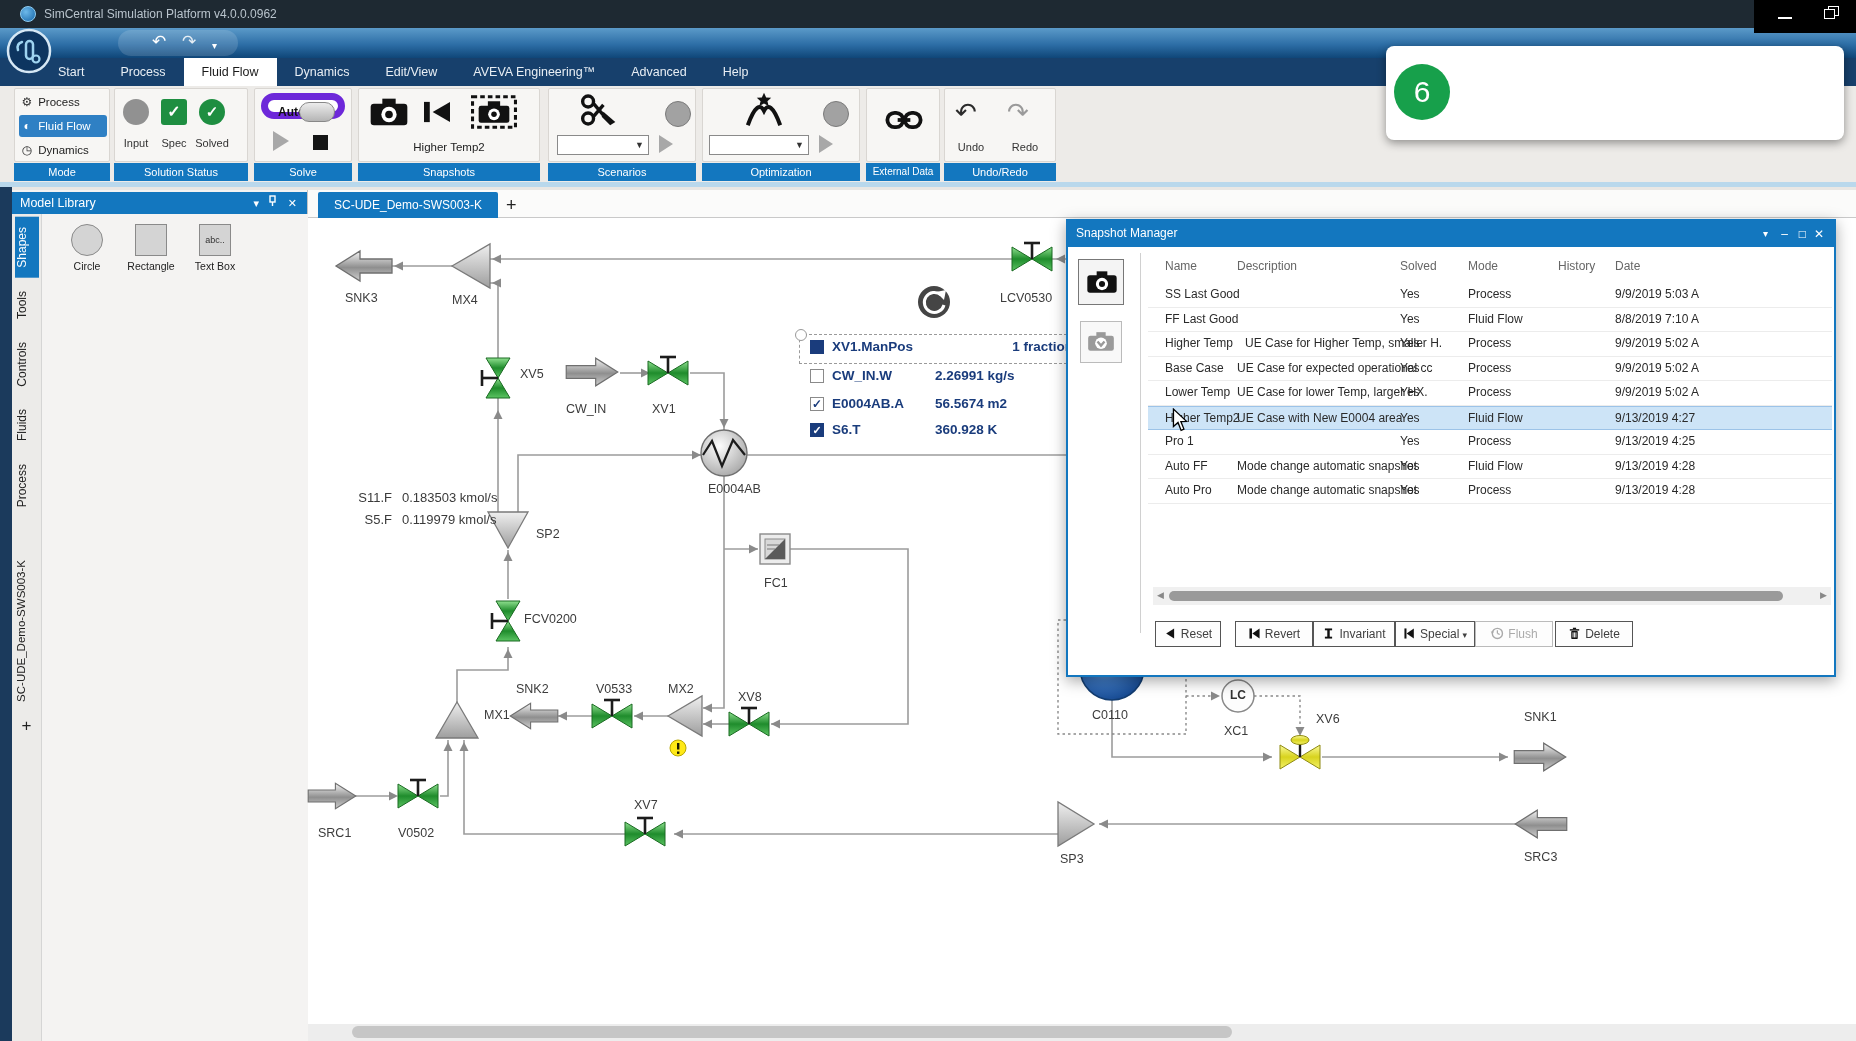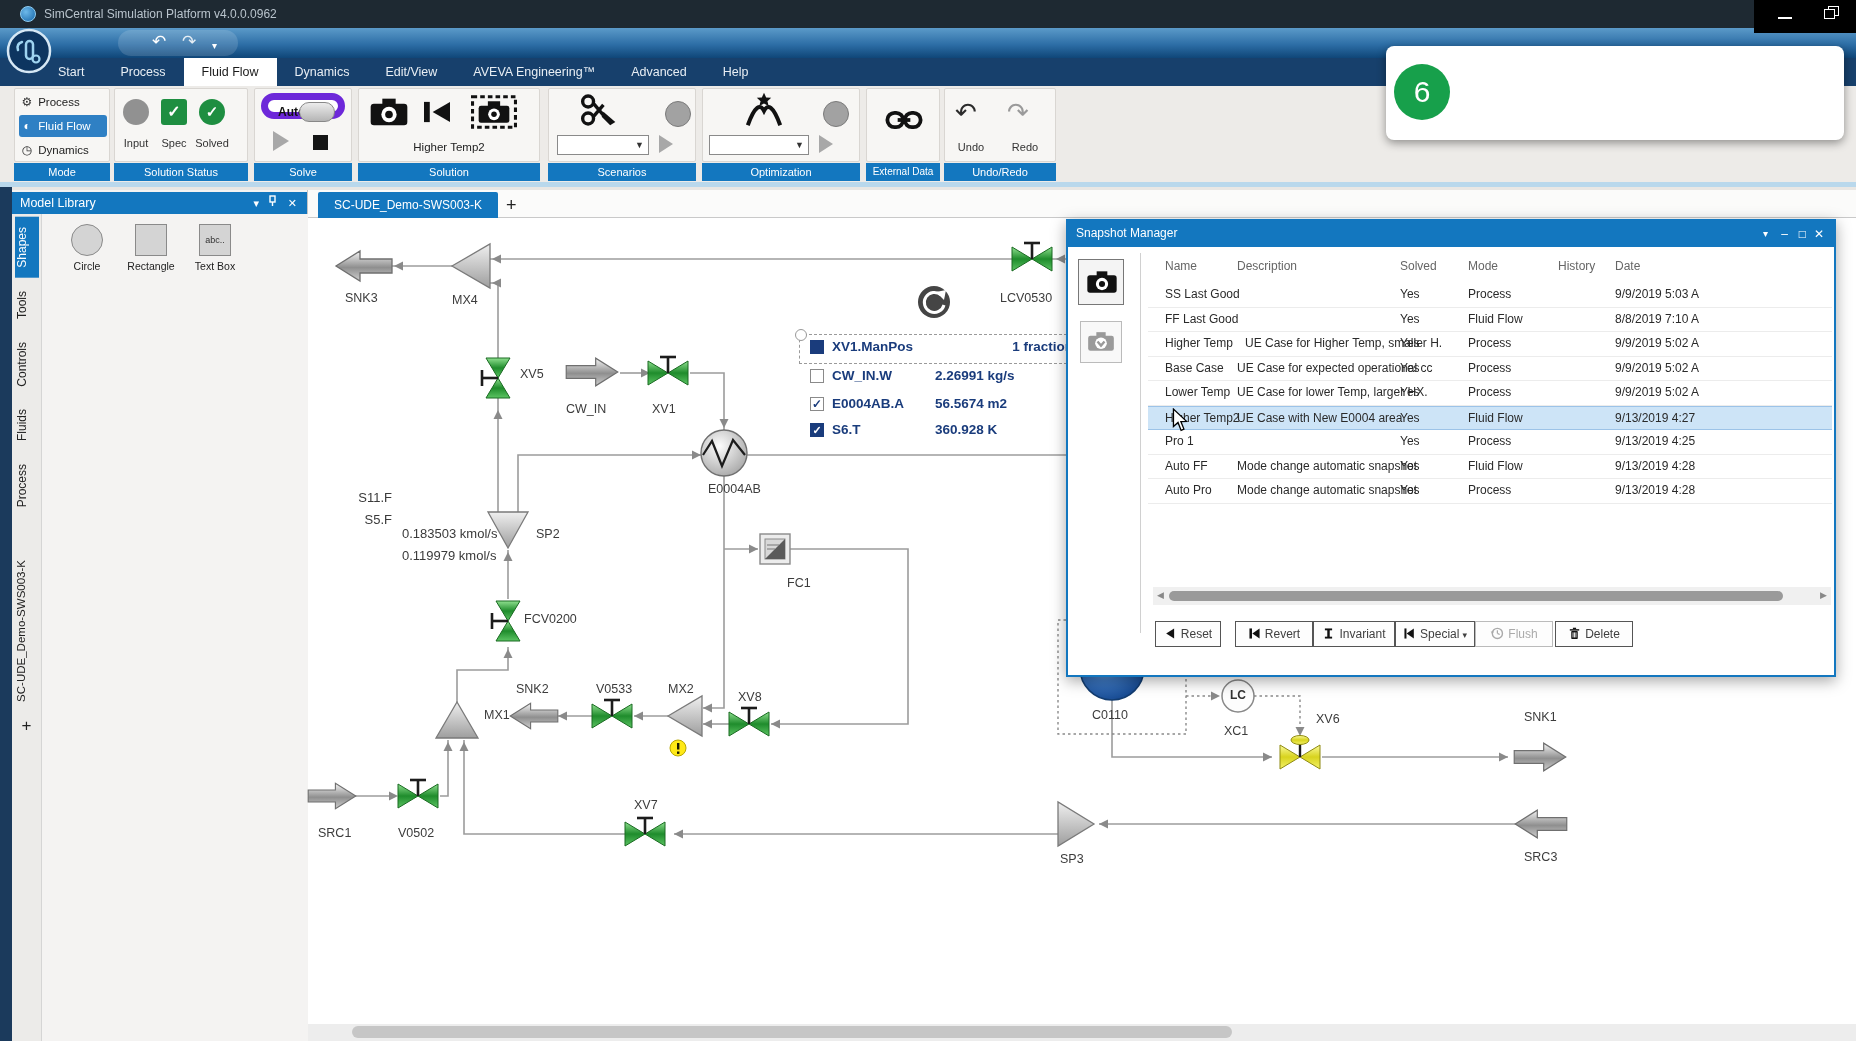--- a/index.html
+++ b/index.html
@@ -73,21 +73,21 @@
   .doctabs { position:absolute; left:308px; top:190px; width:1548px; height:28px; background:#fbfbfa; border-bottom:1px solid #c9c9c9; }
   .doctab { position:absolute; left:10px; top:2px; height:26px; padding:0 16px; background:#1377bf; color:#fff; font-size:12px; line-height:26px; border-radius:2px 2px 0 0; }
   .docplus { position:absolute; left:198px; top:2px; font-size:18px; color:#222; line-height:26px; }
   .canvas { position:absolute; left:308px; top:218px; width:1548px; height:806px; background:#fff; }
   .hscroll { position:absolute; left:308px; top:1024px; width:1548px; height:17px; background:#ededed; }
   .hthumb { position:absolute; left:44px; top:2px; width:880px; height:12px; background:#c6c6c6; border-radius:6px; }
 
   svg.flow { position:absolute; left:0; top:0; z-index:3; }
   .lb { position:absolute; z-index:4; font-style:normal; font-size:12.5px; color:#3c3c3c; white-space:nowrap; }
   .sv-name { position:absolute; z-index:4; font-size:13px; color:#3a3a3a; width:56px; text-align:right; }
-  .sv-val { position:absolute; z-index:4; font-size:13px; color:#3a3a3a;margin-top:36px; }
+  .sv-val { position:absolute; z-index:4; font-size:13px; color:#3a3a3a; }
 
   
   .ov-row { position:absolute; left:803px; width:280px; height:27px; z-index:5; }
   .ov-cb { position:absolute; left:7px; top:3px; width:14px; height:14px; border:1.5px solid #8a8a8a; background:#fff; }
   .ov-cb.filled { background:#1a3c7c; border-color:#1a3c7c; }
   .ov-cb.checked { color:#1a3c7c; font-size:12px; line-height:13px; text-align:center; font-weight:bold; }
   .ov-cb.checkedfill { background:#1a3c7c; border-color:#1a3c7c; color:#fff; font-size:11px; line-height:13px; text-align:center; font-weight:bold; }
   .ov-name { position:absolute; left:29px; top:2px; font-size:13.5px; font-weight:bold; color:#1a3c7c; }
   .ov-val { position:absolute; left:132px; top:2px; font-size:13.5px; font-weight:bold; color:#1a3c7c; }
   .ov-val.r { left:auto; right:10px; }
@@ -215,21 +215,21 @@
       </svg>
       <svg style="position:absolute;left:112px;top:6px;" width="46" height="34" viewBox="0 0 30 22">
         <rect x="1" y="1" width="28" height="20" fill="none" stroke="#111" stroke-width="2" stroke-dasharray="3,2"></rect>
         <rect x="5" y="7" width="20" height="11" rx="1.5" fill="#111"></rect>
           <rect x="11" y="4" width="8" height="4" fill="#111"></rect>
         <circle cx="15" cy="12.5" r="3.8" fill="#fff"></circle>
           <circle cx="15" cy="12.5" r="1.8" fill="#111"></circle>
       </svg>
       <span class="snap-cur">Higher Temp2</span>
     </div>
-    <div class="rlabel" style="left:358px; width:182px;">Solution</div>
+    <div class="rlabel" style="left:358px; width:182px;">Snapshots</div>
 
     <div class="rgroup" style="left:548px; width:148px;">
       <svg style="position:absolute;left:30px;top:4px;" width="42" height="34" viewBox="0 0 24 20">
         <circle cx="5" cy="5" r="3.2" fill="none" stroke="#111" stroke-width="2"></circle>
         <circle cx="5" cy="15" r="3.2" fill="none" stroke="#111" stroke-width="2"></circle>
         <path d="M8,6 L14,13 M8,14 L14,7" stroke="#111" stroke-width="2" fill="none"></path>
         <polygon points="14,11 21,17 18,19 13,14" fill="#111"></polygon>
       </svg>
       <span class="gcirc" style="left:116px; top:12px;"></span>
       <div class="combo" style="left:8px; top:46px; width:92px;">
@@ -525,21 +525,21 @@
 
   <i class="lb" style="left:345px; top:291px;">SNK3</i>
   <i class="lb" style="left:452px; top:293px;">MX4</i>
   <i class="lb" style="left:1000px; top:291px;">LCV0530</i>
   <i class="lb" style="left:520px; top:367px;">XV5</i>
   <i class="lb" style="left:566px; top:402px;">CW_IN</i>
   <i class="lb" style="left:652px; top:402px;">XV1</i>
   <i class="lb" style="left:708px; top:482px;">E0004AB</i>
   <i class="lb" style="left:536px; top:527px;">SP2</i>
   <i class="lb" style="left:524px; top:612px;">FCV0200</i>
-  <i class="lb" style="left:764px; top:576px;margin-left:23px;">FC1</i>
+  <i class="lb" style="left:764px; top:576px;">FC1</i>
   <i class="lb" style="left:484px; top:708px;">MX1</i>
   <i class="lb" style="left:516px; top:682px;">SNK2</i>
   <i class="lb" style="left:596px; top:682px;">V0533</i>
   <i class="lb" style="left:668px; top:682px;">MX2</i>
   <i class="lb" style="left:738px; top:690px;">XV8</i>
   <i class="lb" style="left:318px; top:826px;">SRC1</i>
   <i class="lb" style="left:398px; top:826px;">V0502</i>
   <i class="lb" style="left:634px; top:798px;">XV7</i>
   <i class="lb" style="left:1060px; top:852px;">SP3</i>
   <i class="lb" style="left:1092px; top:708px;">C0110</i>

